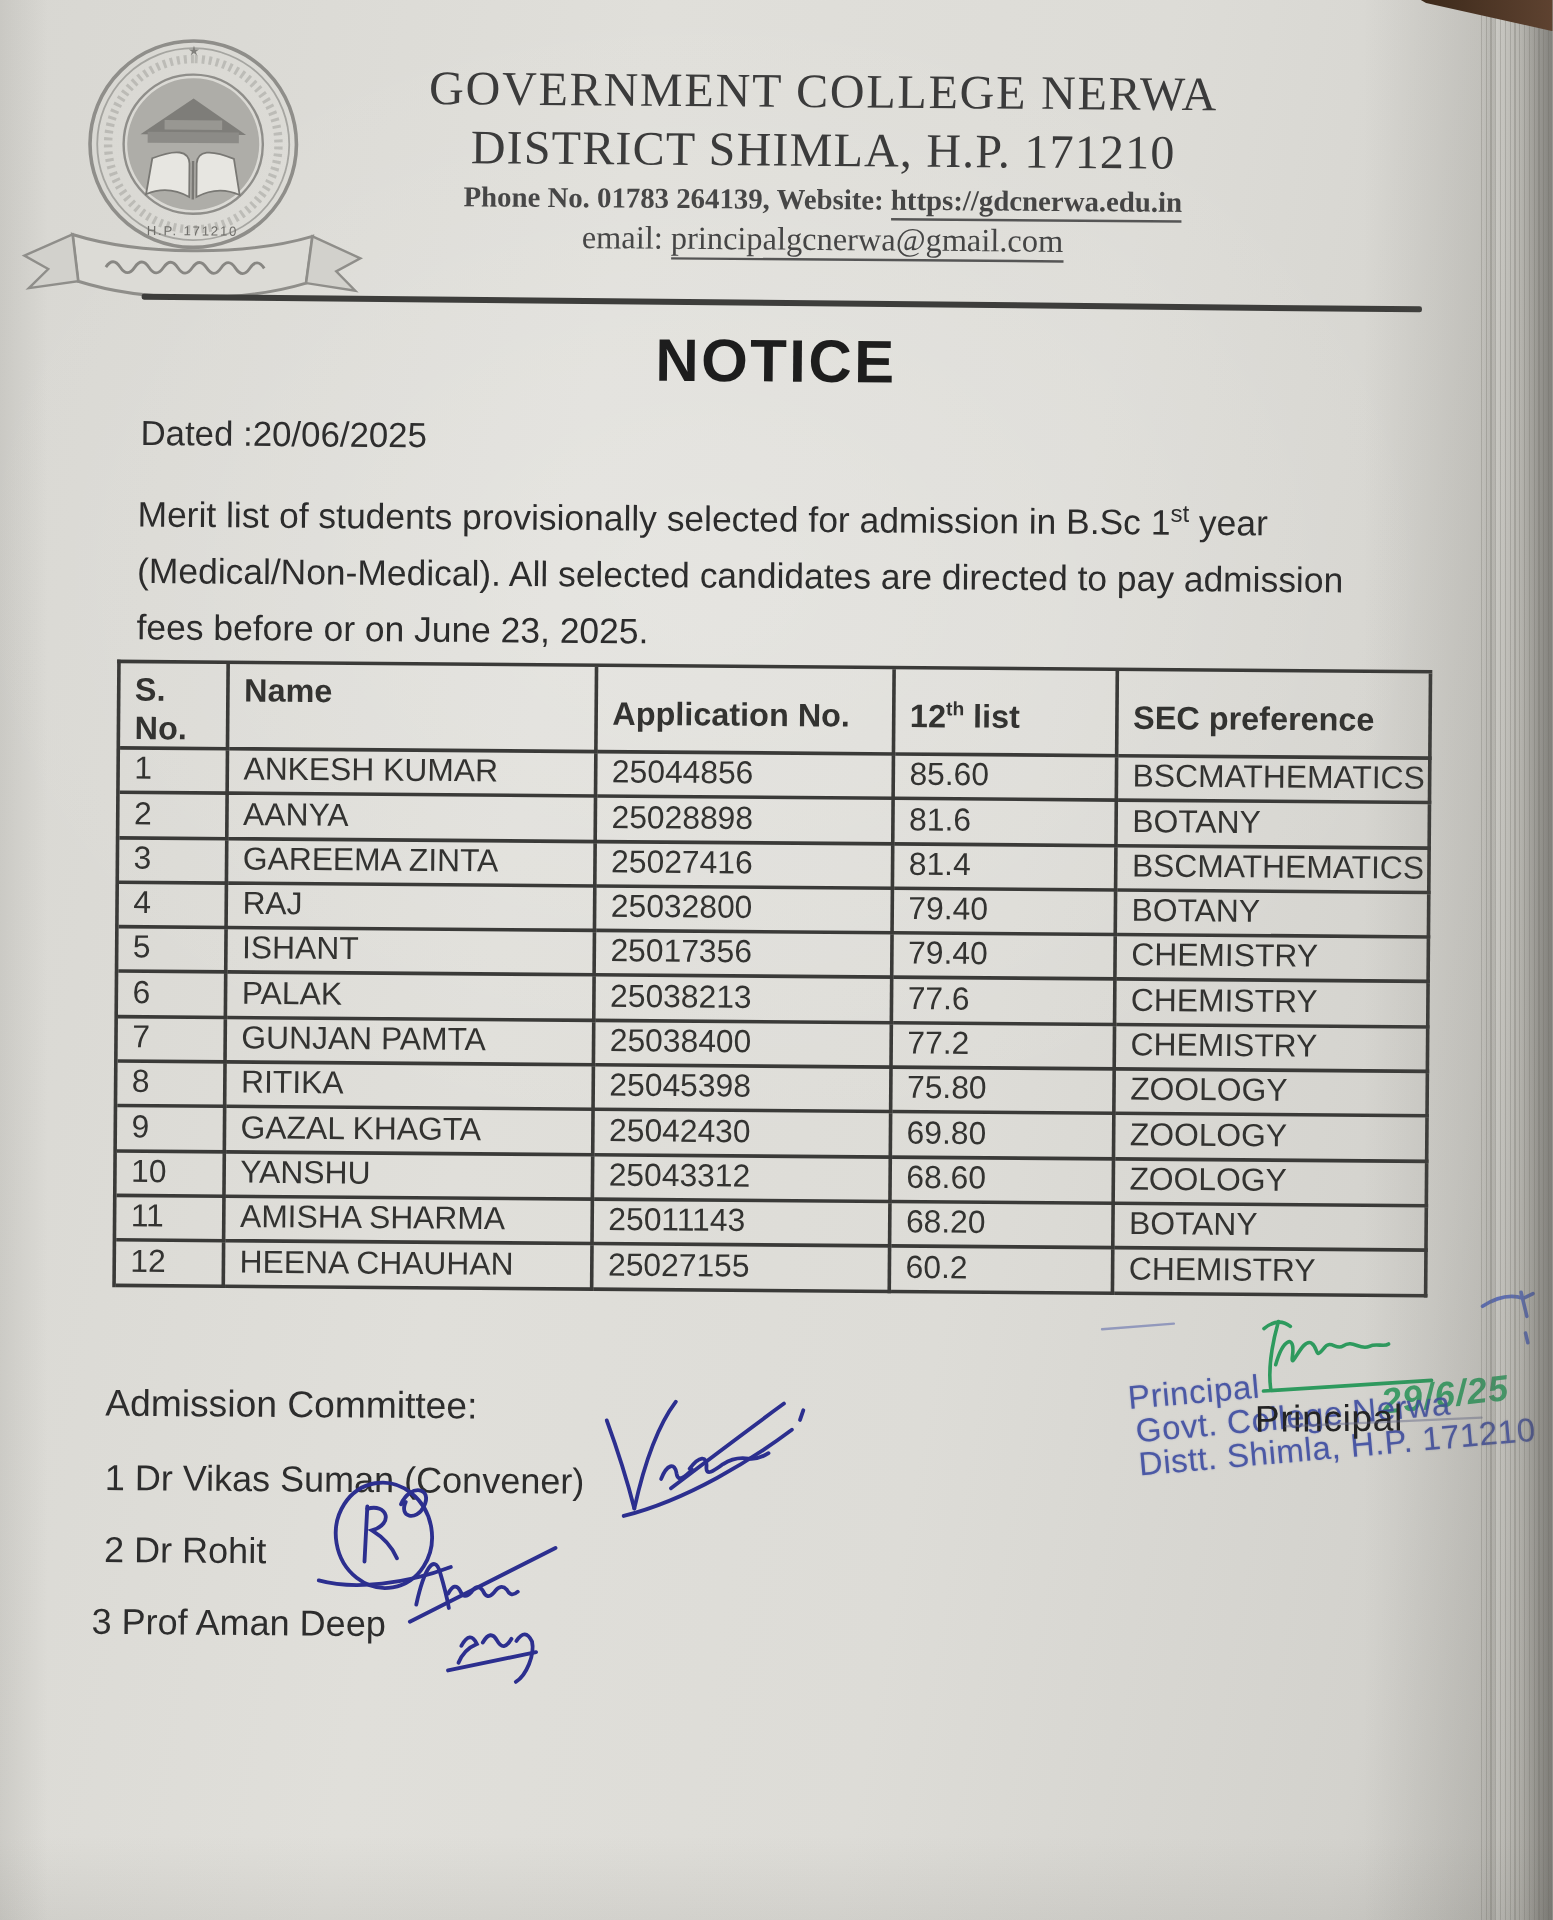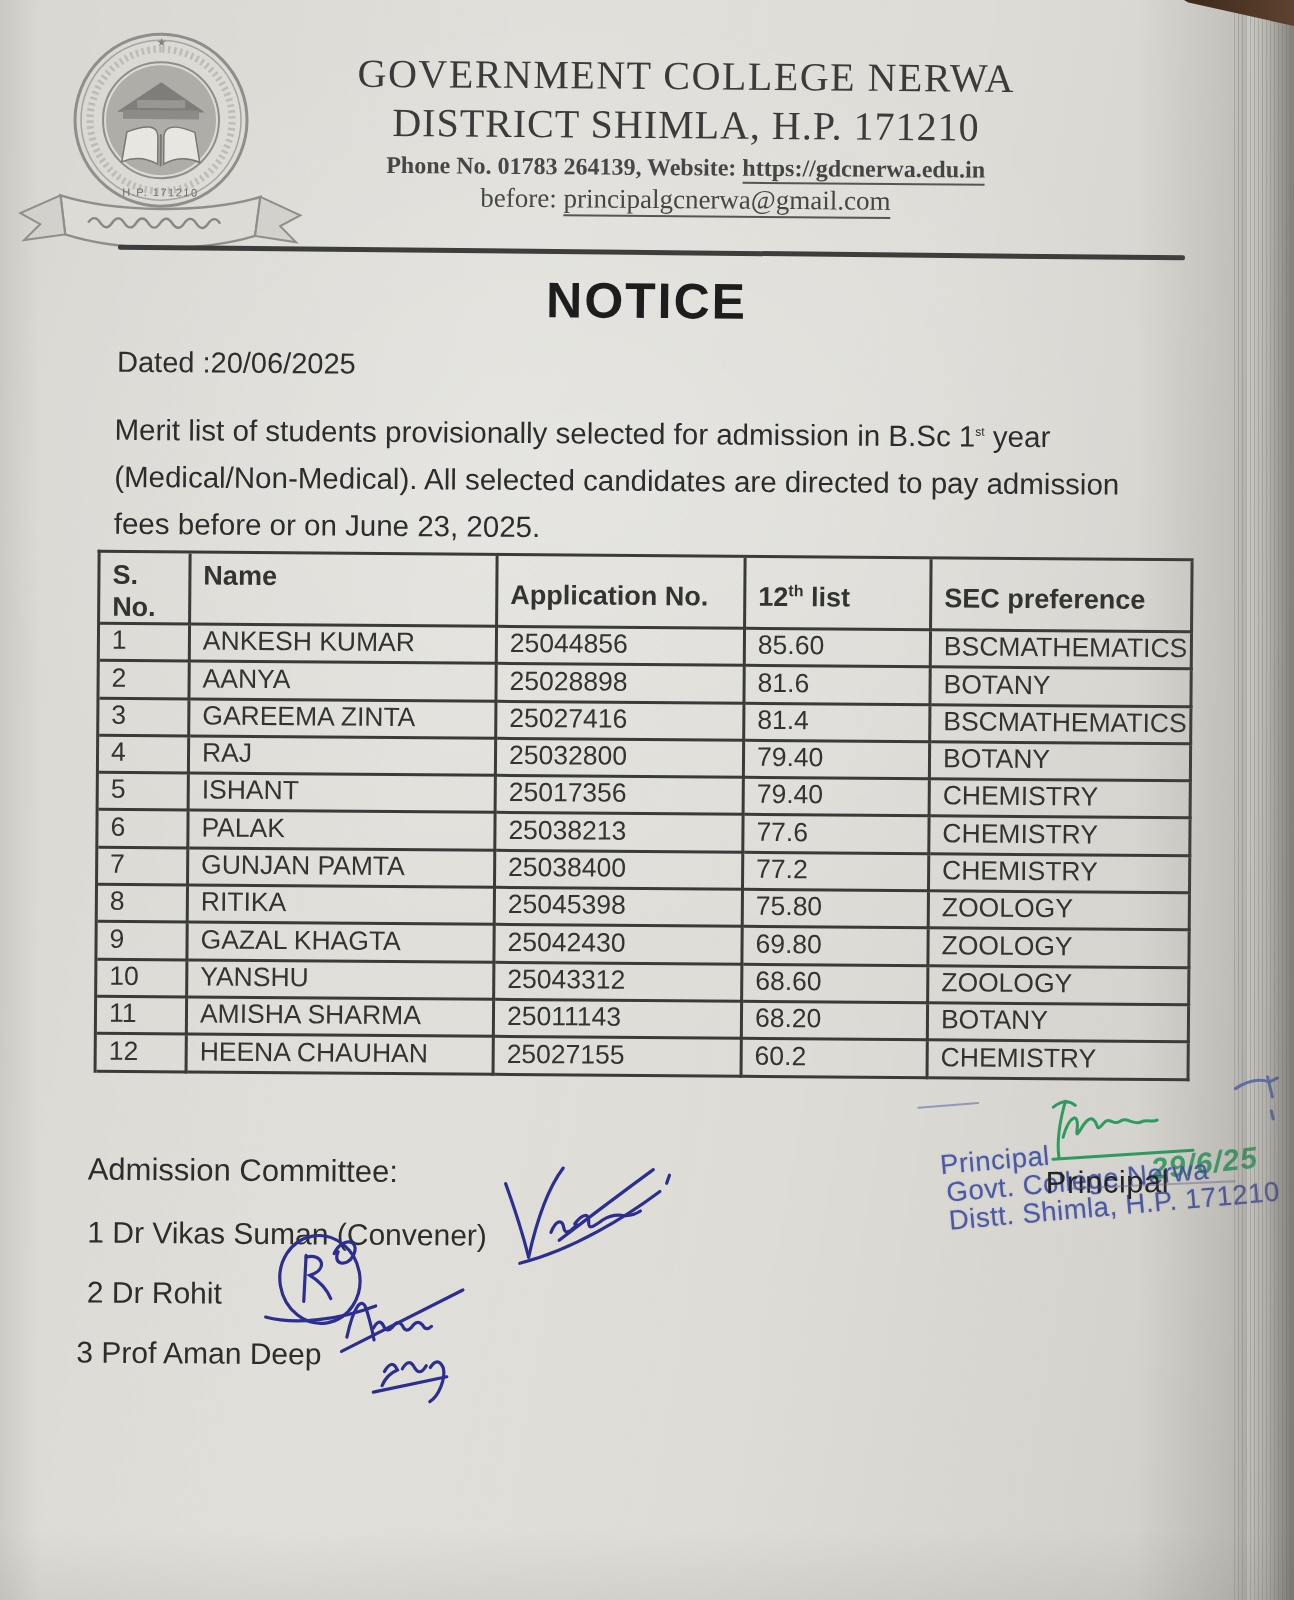--- a/index.html
+++ b/index.html
@@ -55,21 +55,21 @@
   .rule{position:absolute;left:118px;top:246px;width:1067px;height:5px;background:#3d3d3b;border-radius:2px;transform:rotate(0.12deg);}
 
   
   .notice-title{
     position:absolute;left:0;top:268px;width:1294px;margin:0;text-align:center;
     font-size:50px;font-weight:bold;letter-spacing:2px;color:#1d1d1d;
   }
   .dated{position:absolute;left:118px;top:346px;font-size:29px;color:#2e2e2e;}
   .intro{position:absolute;left:116px;top:406px;width:1055px;margin:0;
     font-size:29.5px;line-height:1.6;color:#2c2c2c;}
-  .intro sup{font-size:12px;}
+  .intro sup{font-size:20px;}
 
   
   .merit-table{
     position:absolute;left:100px;top:550px;
     border-top:3px solid #3a3a38;border-left:3px solid #3a3a38;
     color:#333331;
   }
   .tr{display:flex;}
   .td{border-right:3px solid #3a3a38;border-bottom:3px solid #3a3a38;
       box-sizing:border-box;display:flex;align-items:flex-end;
@@ -154,21 +154,21 @@
           <path d="M80,207 q6,-9 12,0 t12,0 t12,0 t12,0 t12,0 t12,0 t12,0 t12,0 t12,0 t12,0 t12,0" stroke="#6c6b67" stroke-width="2.4" fill="none" opacity="0.75"></path>
         </svg>
 
         <div class="head-text">
           <div class="college-name">GOVERNMENT COLLEGE NERWA</div>
           <div class="district">DISTRICT SHIMLA, H.P. 171210</div>
           <div class="phone-line">
             <span>Phone No. 01783 264139, Website: </span><a class="u-link" href="#">https://gdcnerwa.edu.in</a>
           </div>
           <div class="email-line">
-            <span>before: </span><a class="u-link" href="#">principalgcnerwa@gmail.com</a>
+            <span>email: </span><a class="u-link" href="#">principalgcnerwa@gmail.com</a>
           </div>
         </div>
       </div>
 
       <div class="rule"></div>
 
       <h1 class="notice-title">NOTICE</h1>
 
       <div class="dated">Dated :20/06/2025</div>
 

